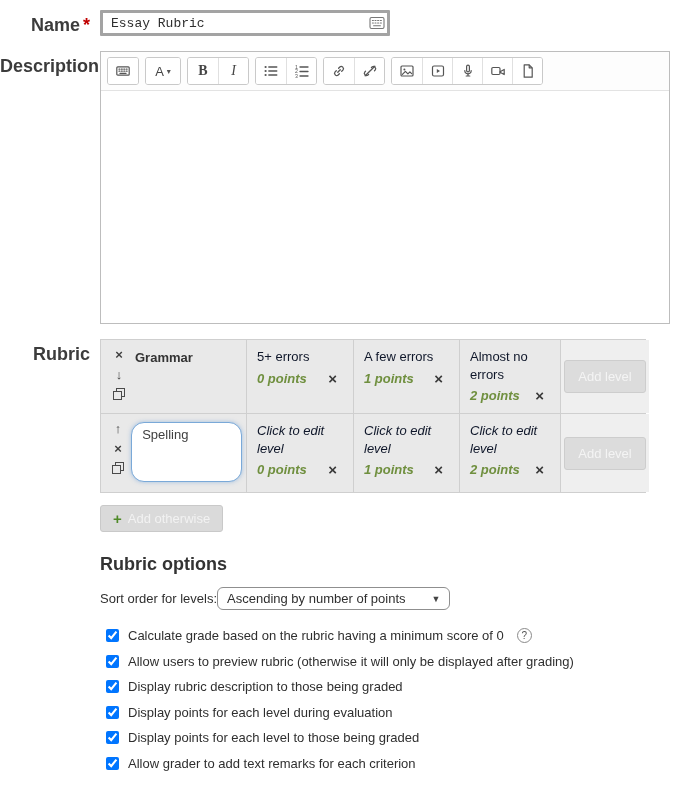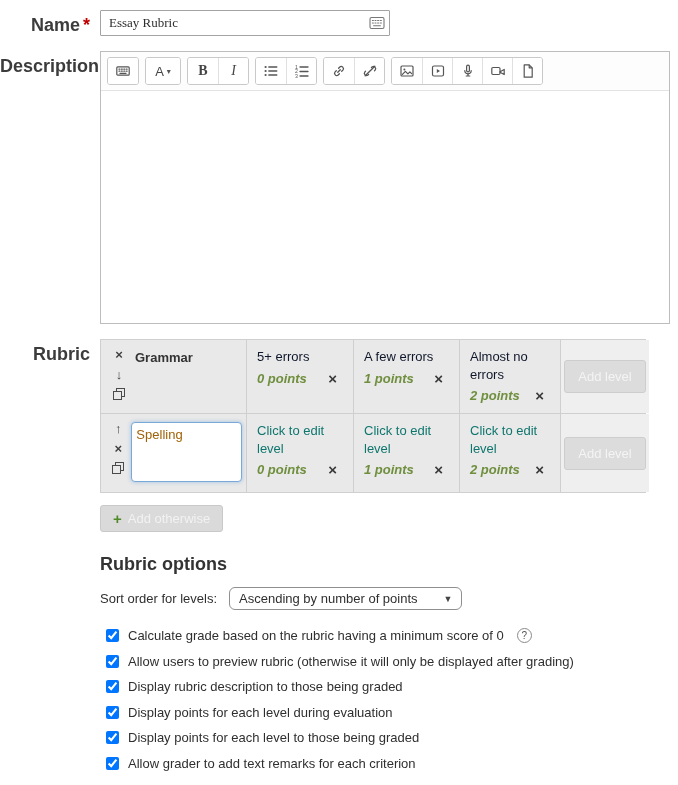--- a/index.html
+++ b/index.html
@@ -10,22 +10,22 @@
     font-family:"Liberation Sans", sans-serif; font-size:13px;
     padding-top:10px;
   }
   .form-row { display:grid; grid-template-columns:90px 1fr; column-gap:10px; margin-bottom:15px; }
   .flabel { text-align:right; padding-top:5px; font-weight:bold; font-size:18px; color:#3c3c3c; }
   .req { color:var(--required-red,#c00); margin-left:3px; font-weight:bold; }
 
   
   .input-wrap { position:relative; width:290px; }
   .text-input {
-    width:290px; height:26px; border:1px solid #a3a3a3; border-radius:1px;
-    padding:0 26px 0 8px; font-family:Liberation Serif, serif; font-size:13px; color:#2e2e2e; outline:none;
+    width:290px; height:26px; border:3px solid #a3a3a3; border-radius:1px;
+    padding:0 26px 0 8px; font-family:Liberation Mono, monospace; font-size:13px; color:#2e2e2e; outline:none;
   }
   .input-icon { position:absolute; right:5px; top:6px; }
 
   
   .editor { width:570px; border:1px solid #bdbdbd; background:#fff; }
   .toolbar { display:flex; gap:6px; align-items:center; padding:5px 6px; border-bottom:1px solid #e3e3e3; background:#fdfdfd; }
   .tgroup { display:flex; border:1px solid #c9c9c9; border-radius:3px; overflow:hidden; background:#fff; }
   .tbtn { width:30px; height:26px; display:flex; align-items:center; justify-content:center;
           background:#fff; border:none; border-left:1px solid #e0e0e0; padding:0; cursor:pointer; }
   .tgroup .tbtn:first-child { border-left:none; }
@@ -48,46 +48,46 @@
   .r2 { min-height:78px; }
   .crit-cell { display:flex; padding:6px 4px 6px 6px; }
   .icon-col { width:24px; display:flex; flex-direction:column; align-items:center; gap:7px; padding-top:2px; }
   .ctrl-icon { font-size:13px; font-weight:bold; color:#3f3f3f; line-height:1; cursor:pointer; }
   .dup { position:relative; width:12px; height:12px; display:inline-block; cursor:pointer; }
   .dup::before { content:""; position:absolute; top:0; right:0; width:7px; height:7px; border:1px solid #4a4a4a; }
   .dup::after  { content:""; position:absolute; bottom:0; left:0; width:7px; height:7px; border:1px solid #4a4a4a; background:#e9e9e9; }
   .crit-name { flex:1; font-weight:bold; color:#333; padding:4px 0 0 4px; }
   .crit-edit {
     width:118px; height:60px; margin:2px 0 0 2px; resize:none;
-    border:1px solid var(--focus-blue,#7aa9d8); border-radius:4px;
+    border:1px solid var(--focus-blue,#7aa9d8); border-radius:13px;
     box-shadow:0 0 4px rgba(100,155,215,.55); outline:none;
-    font-family:inherit; font-size:13px; color:#a16207; padding:4px 4px;
+    font-family:inherit; font-size:13px; color:#404040; padding:4px 10px;
   }
   .level-cell { padding:8px 6px 10px 10px; display:flex; flex-direction:column; cursor:pointer; }
   .level-def { color:#0f172a; line-height:1.35; }
-  .level-def.placeholder { color:#0f766e; }
+  .level-def.placeholder { color:#0f172a; font-style:italic; }
   .points-row { display:flex; align-items:center; margin-top:5px; }
   .points { color:var(--points-green,#6f8f3e); font-style:italic; font-weight:bold; }
   .lvl-del { margin-left:auto; margin-right:10px; font-size:15px; font-weight:bold; color:#3a3a3a; cursor:pointer; line-height:1; }
   .addlevel-cell { display:flex; align-items:center; justify-content:center; }
   .add-level-btn {
     padding:8px 13px; background:#dcdcdc; border:1px solid #cdcdcd; border-radius:3px;
     color:#f4f4f4; font-size:13px; font-family:inherit; cursor:pointer; white-space:nowrap;
   }
   .add-crit-btn {
     margin-top:12px; display:inline-flex; align-items:center; gap:6px;
     padding:5px 12px; background:#dadada; border:1px solid #c9c9c9; border-radius:3px;
     color:#f2f2f2; font-size:13px; font-family:inherit; cursor:pointer;
   }
   .plus { color:var(--plus-green,#4f8a28); font-weight:bold; font-size:15px; line-height:1; }
 
   
   .options { margin-left:100px; margin-top:22px; }
   .options h3 { margin:0 0 12px 0; font-size:18px; color:#333; }
-  .sort-row { display:flex; align-items:center; gap:12px; margin-bottom:18px; color:#2f2f2f; }
+  .sort-row { display:flex; align-items:center; gap:0; margin-bottom:18px; color:#2f2f2f; }
   .select-box {
     display:inline-flex; align-items:center; border:1px solid #8f8f8f; background:#fff;
     padding:3px 9px; border-radius:6px; cursor:pointer; gap:26px;
   }
   .sel-arrow { font-size:9px; color:#444; }
   .cb-list { margin-left:6px; }
   .cb-row { display:flex; align-items:center; gap:9px; margin-bottom:10.5px; color:#2f2f2f; }
   .cb-row input { margin:0; width:13px; height:13px; cursor:pointer; }
   .help {
     width:15px; height:15px; border:1px solid #8a8a8a; border-radius:50%;

